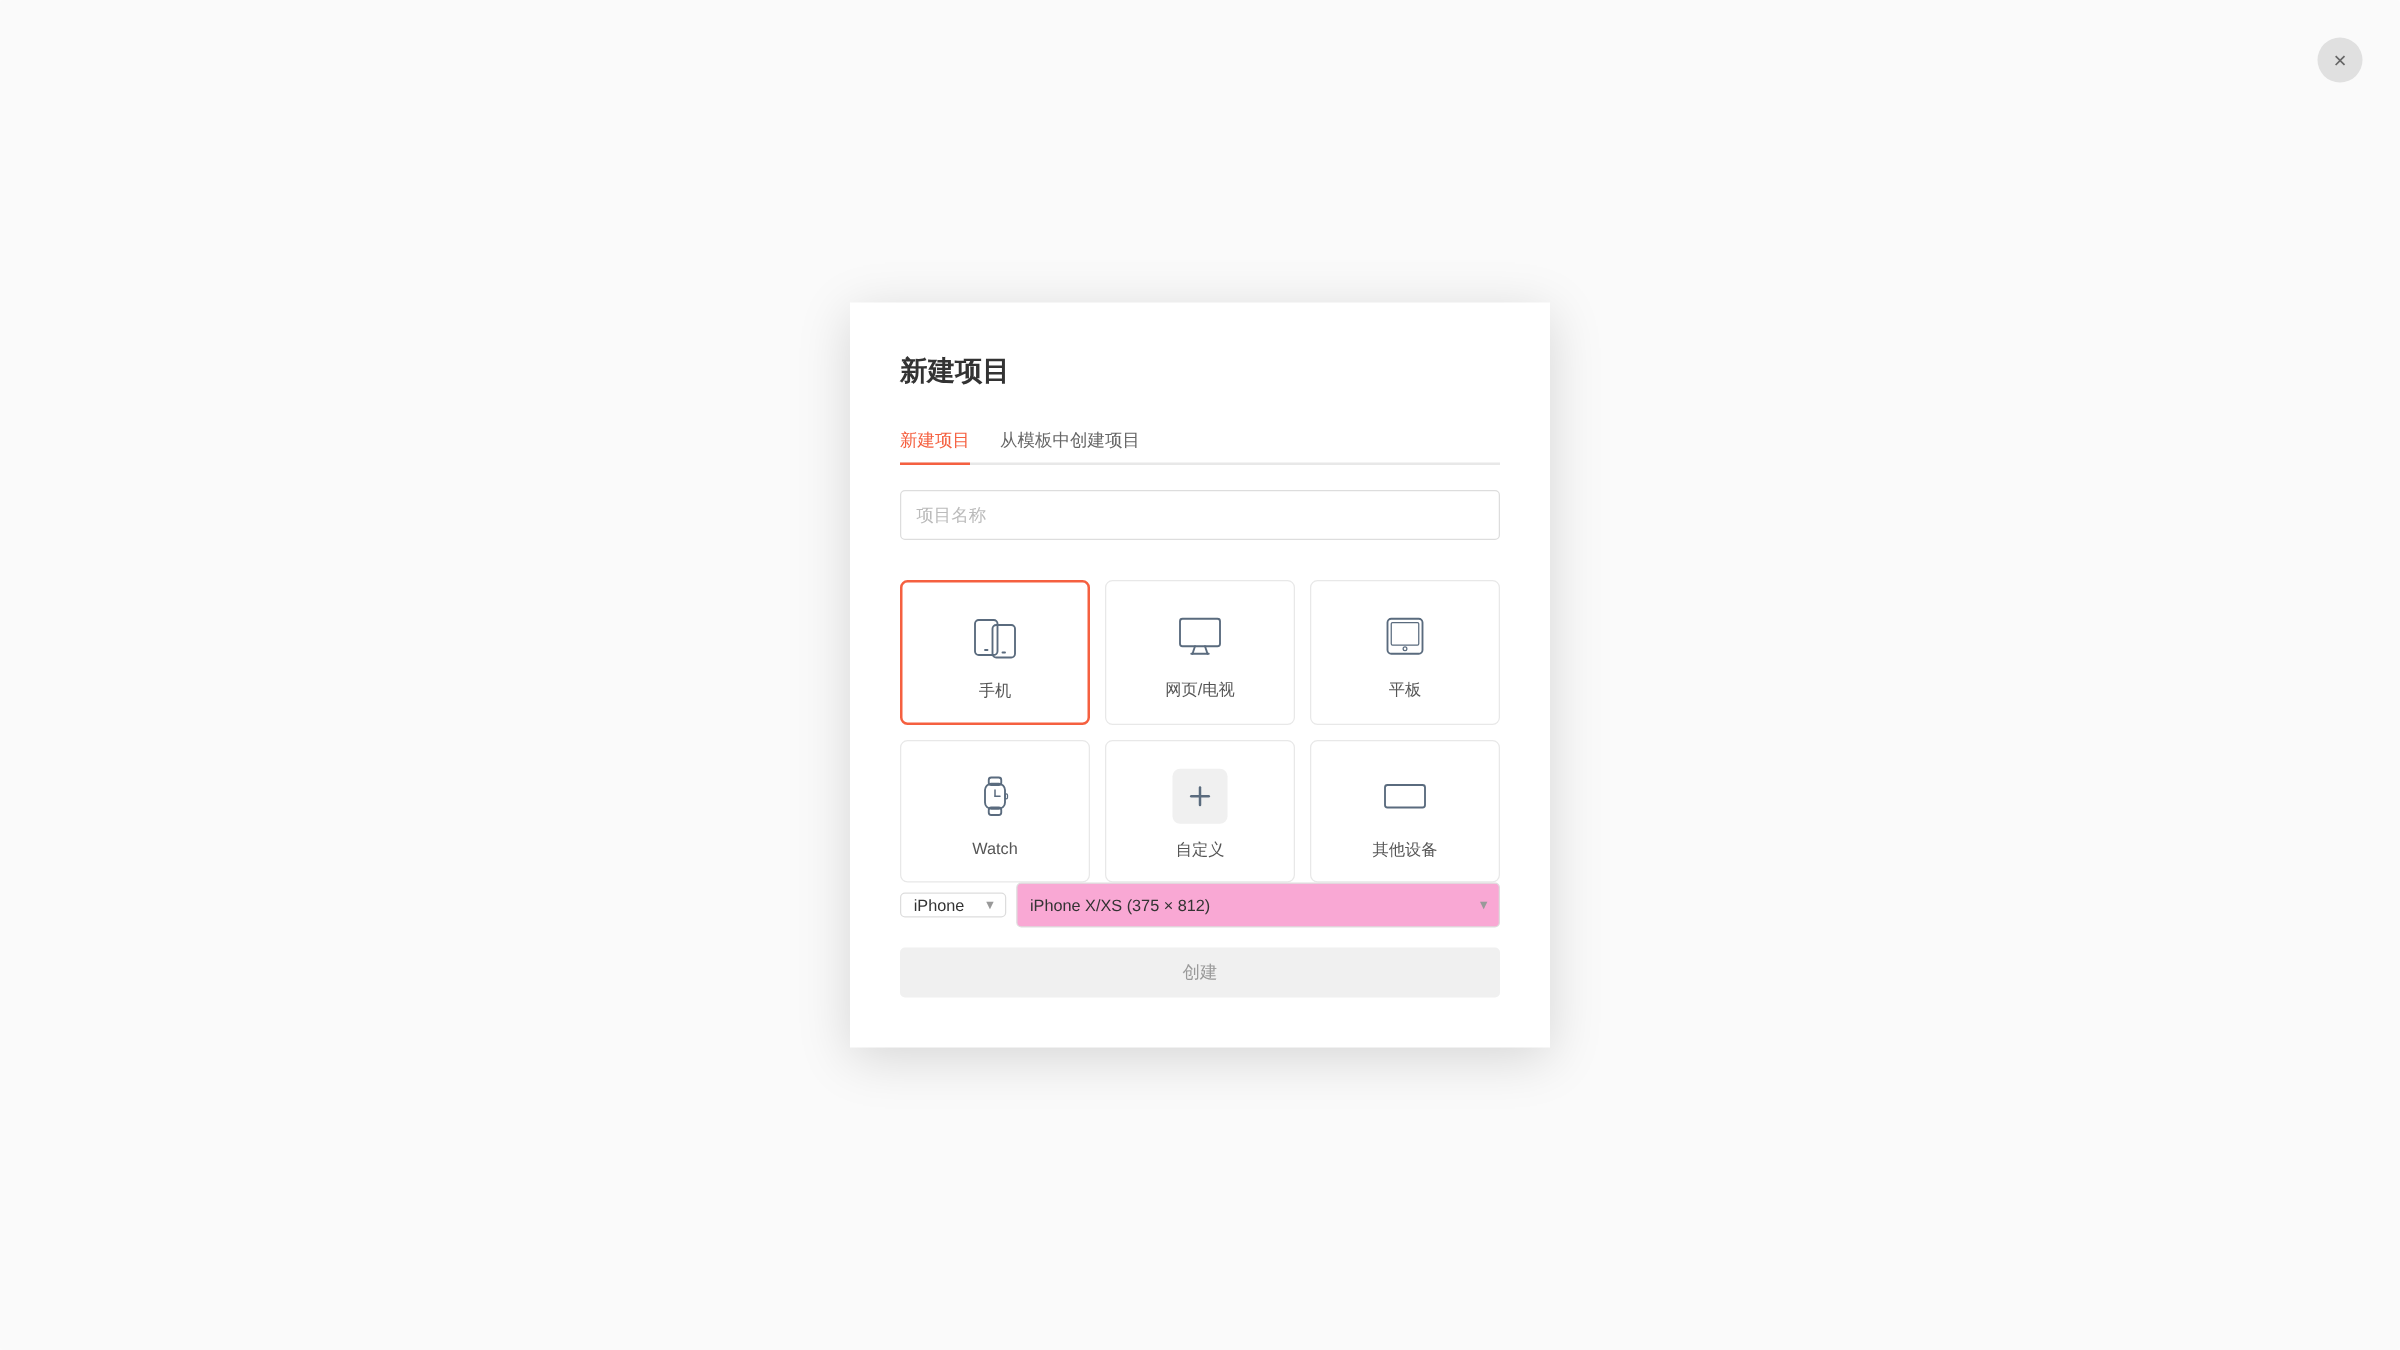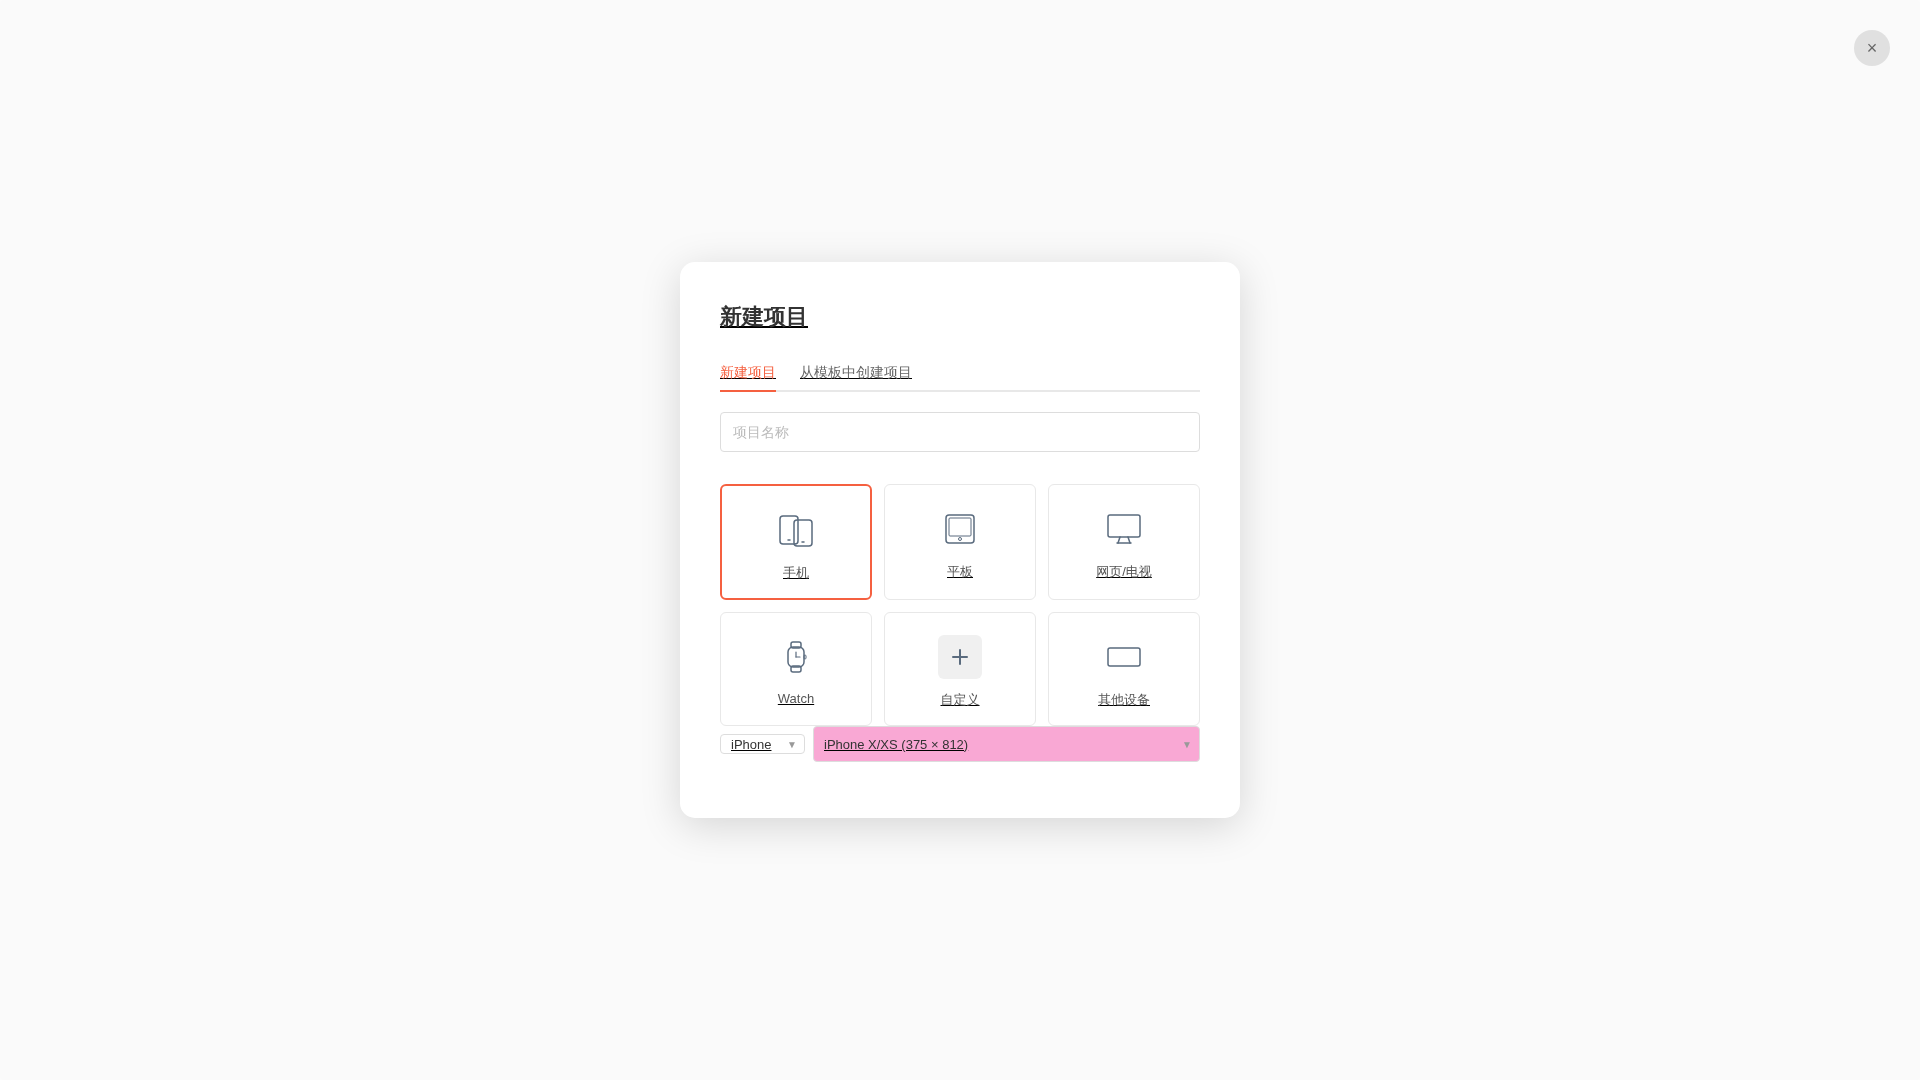--- a/index.html
+++ b/index.html
@@ -28,25 +28,24 @@
       background: rgba(255,255,255,0.6);
     }
 
     
     .dialog {
       position: absolute;
       top: 50%;
       left: 50%;
       transform: translate(-50%, -50%);
       background: #ffffff;
-      border-radius: 15px;
+      border-radius: 0;
       box-shadow: 0 8px 40px rgba(0,0,0,0.15);
       width: 560px;
       padding: 40px 40px 40px 40px;
-      text-decoration: underline;
     }
 
     
     .close-btn {
       position: absolute;
       top: 30px;
       right: 30px;
       width: 36px;
       height: 36px;
       border-radius: 50%;
@@ -239,39 +238,39 @@
           <line x1="14" y1="32" x2="16" y2="32" stroke="#5a6b7e" stroke-width="1.5" stroke-linecap="round"></line>
           <line x1="28" y1="34" x2="30" y2="34" stroke="#5a6b7e" stroke-width="1.5" stroke-linecap="round"></line>
         </svg>
       </div>
       <span class="device-label">手机</span>
     </div>
 
     <div class="device-card">
       <div class="device-icon">
         <svg width="44" height="44" viewBox="0 0 44 44" xmlns="http://www.w3.org/2000/svg">
+          <rect x="6" y="8" width="32" height="22" rx="2" ry="2" stroke="#5a6b7e" stroke-width="1.5" fill="none"></rect>
+          <line x1="18" y1="30" x2="16" y2="36" stroke="#5a6b7e" stroke-width="1.5" stroke-linecap="round"></line>
+          <line x1="26" y1="30" x2="28" y2="36" stroke="#5a6b7e" stroke-width="1.5" stroke-linecap="round"></line>
+          <line x1="15" y1="36" x2="29" y2="36" stroke="#5a6b7e" stroke-width="1.5" stroke-linecap="round"></line>
+        </svg>
+      </div>
+      <span class="device-label">网页/电视</span>
+    </div>
+
+    <div class="device-card">
+      <div class="device-icon">
+        <svg width="44" height="44" viewBox="0 0 44 44" xmlns="http://www.w3.org/2000/svg">
           <rect x="8" y="8" width="28" height="28" rx="3" ry="3" stroke="#5a6b7e" stroke-width="1.5" fill="none"></rect>
           <circle cx="22" cy="32" r="1.5" stroke="#5a6b7e" stroke-width="1" fill="none"></circle>
           <line x1="11" y1="10" x2="11" y2="28" stroke="none"></line>
           <rect x="11" y="11" width="22" height="18" rx="1" stroke="#5a6b7e" stroke-width="1" fill="none"></rect>
         </svg>
       </div>
       <span class="device-label">平板</span>
-    </div>
-
-    <div class="device-card">
-      <div class="device-icon">
-        <svg width="44" height="44" viewBox="0 0 44 44" xmlns="http://www.w3.org/2000/svg">
-          <rect x="6" y="8" width="32" height="22" rx="2" ry="2" stroke="#5a6b7e" stroke-width="1.5" fill="none"></rect>
-          <line x1="18" y1="30" x2="16" y2="36" stroke="#5a6b7e" stroke-width="1.5" stroke-linecap="round"></line>
-          <line x1="26" y1="30" x2="28" y2="36" stroke="#5a6b7e" stroke-width="1.5" stroke-linecap="round"></line>
-          <line x1="15" y1="36" x2="29" y2="36" stroke="#5a6b7e" stroke-width="1.5" stroke-linecap="round"></line>
-        </svg>
-      </div>
-      <span class="device-label">网页/电视</span>
     </div>
 
     <div class="device-card">
       <div class="device-icon">
         <svg width="44" height="44" viewBox="0 0 44 44" xmlns="http://www.w3.org/2000/svg">
 
           <rect x="14" y="12" width="16" height="20" rx="5" ry="5" stroke="#5a6b7e" stroke-width="1.5" fill="none"></rect>
 
           <rect x="17" y="7" width="10" height="6" rx="2" ry="2" stroke="#5a6b7e" stroke-width="1.5" fill="none"></rect>
 
@@ -327,14 +326,15 @@
         <option>iPhone X/XS (375 × 812)</option>
         <option>iPhone 8 (375 × 667)</option>
         <option>iPhone 6/7/8 Plus (414 × 736)</option>
         <option>iPhone SE (320 × 568)</option>
       </select>
       <span class="select-arrow">▼</span>
     </div>
   </div>
 
   
+  <button class="create-btn">创建</button>
 
 </div>
 
 </body></html>

